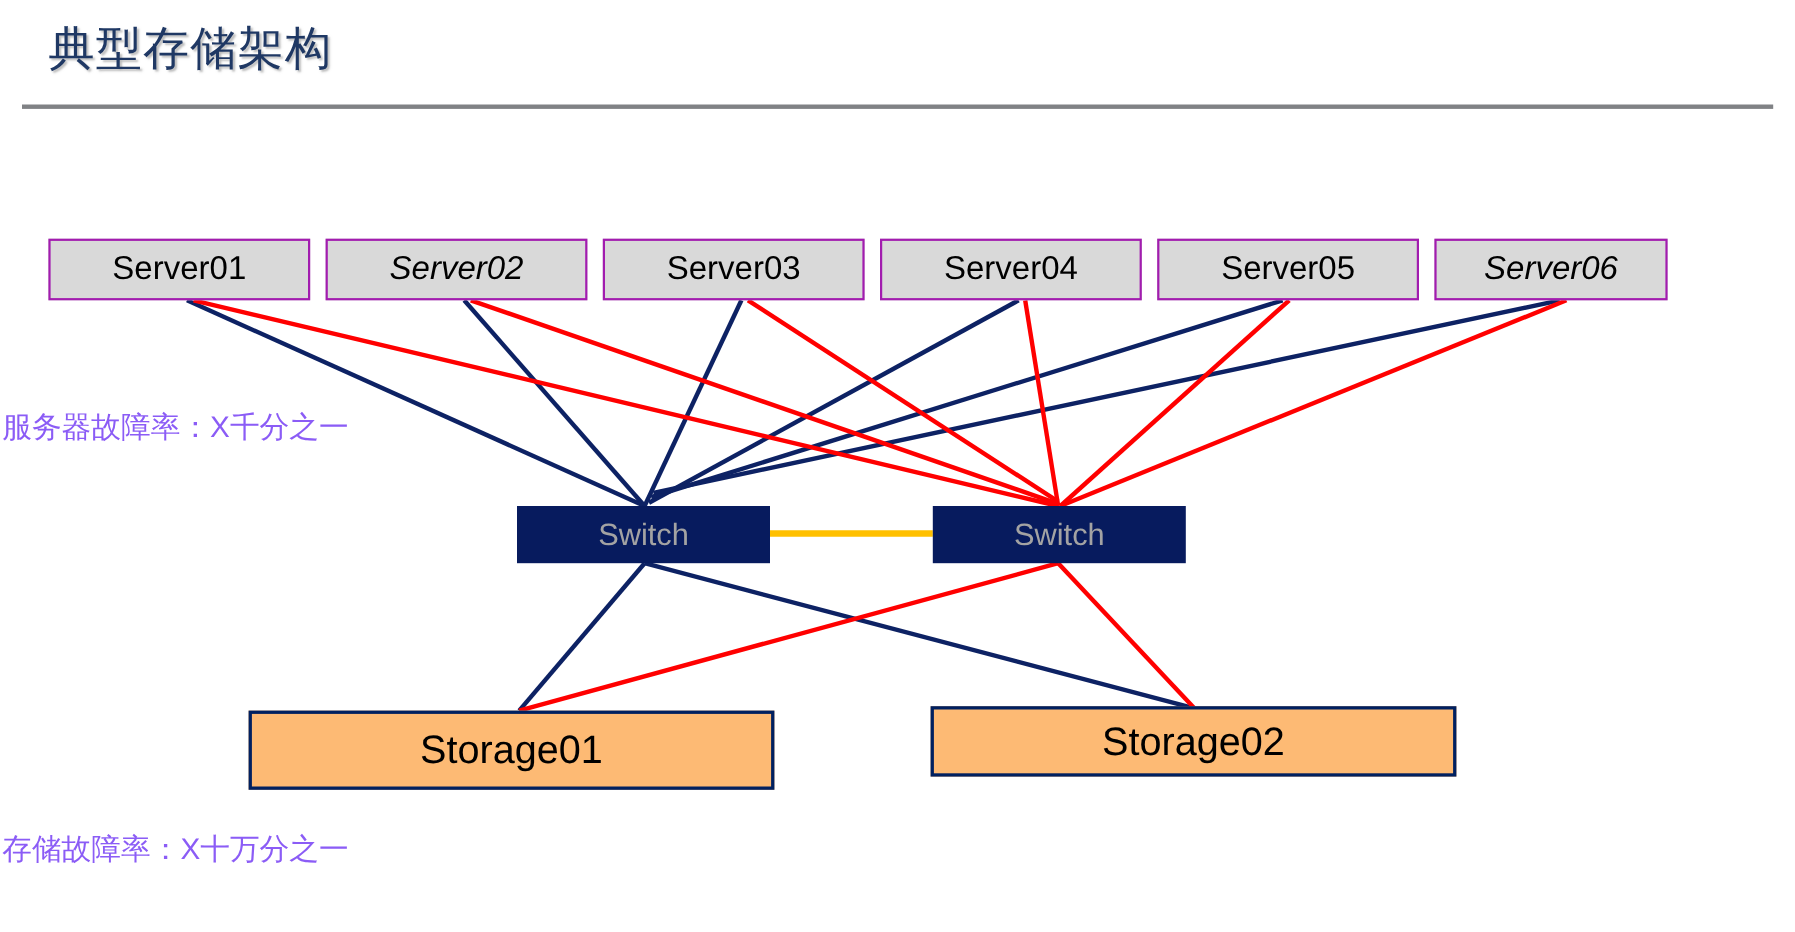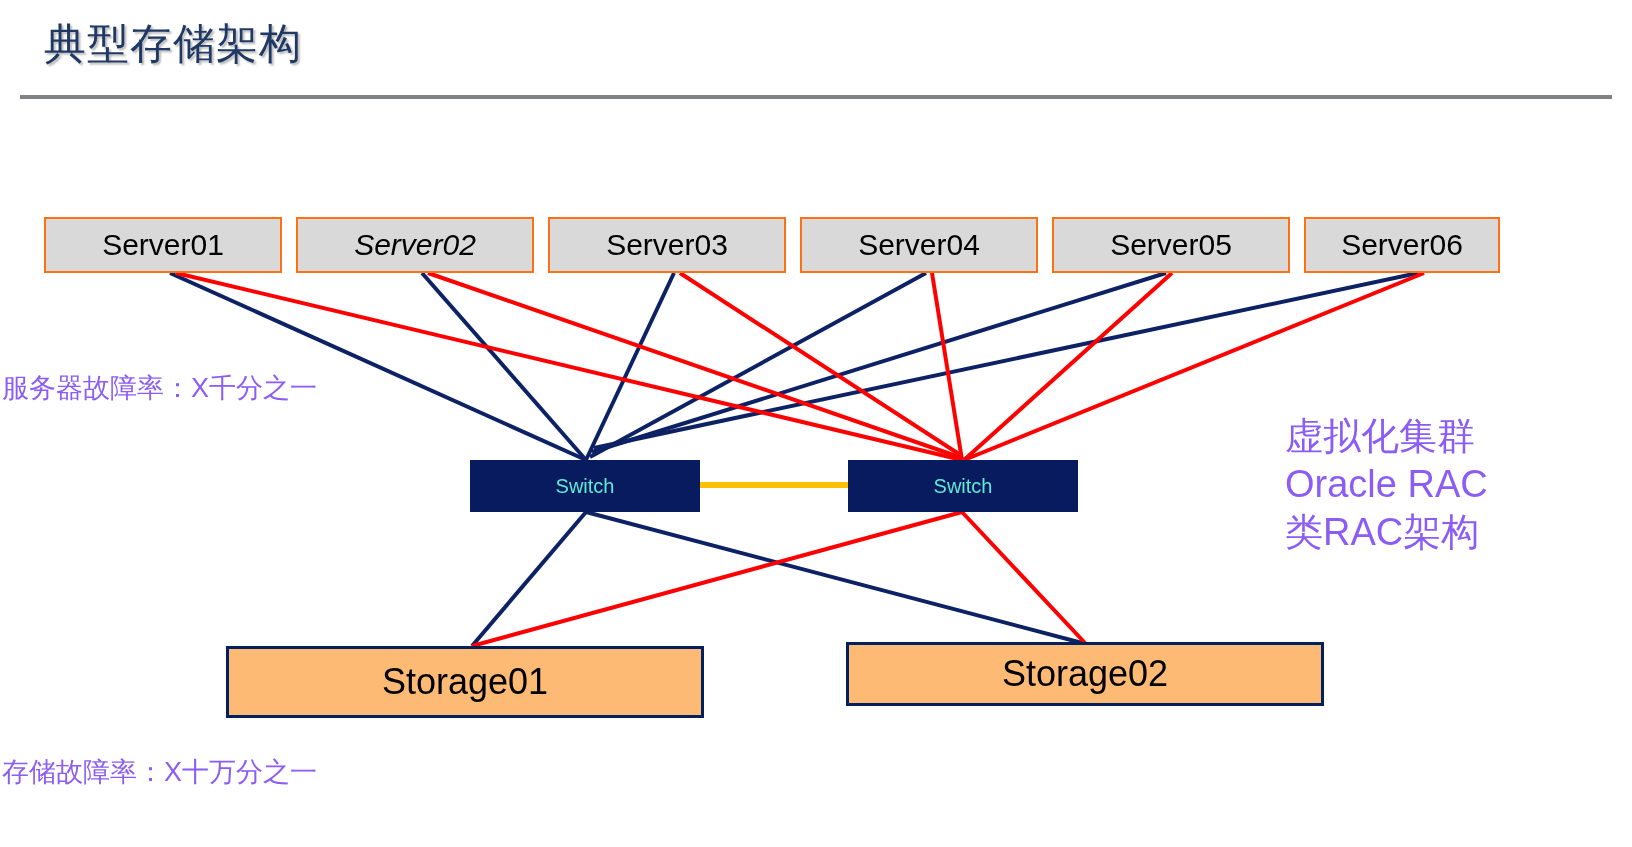--- a/index.html
+++ b/index.html
@@ -54,37 +54,37 @@
   .node {
     position: absolute;
     box-sizing: border-box;
     display: flex;
     align-items: center;
     justify-content: center;
     white-space: nowrap;
   }
   .server {
     background: #D9D9D9;
-    border: 2px solid #f97316;
+    border: 2px solid #a21caf;
     color: #000000;
     font-size: 30px;
     height: 56px;
   }
   .storage {
     background: #fdba74;
     border: 3px solid #002060;
     color: #000000;
     font-size: 36px;
     height: 80px;
   }
   .switch {
     background: #071B5E;
     border: none;
-    color: #5eead4;
-    font-size: 20px;
+    color: #a3a3a3;
+    font-size: 28px;
     height: 50px;
   }
 
   
   .note {
     position: absolute;
     color: #8b5cf6;
     white-space: nowrap;
   }
   #server-rate {
@@ -142,40 +142,35 @@
       </div>
       <div class="node server" style="left: 548px; top: 217px; width: 238px; height: 56px;">
         <span>Server03</span>
       </div>
       <div class="node server" style="left: 800px; top: 217px; width: 238px; height: 56px;">
         <span>Server04</span>
       </div>
       <div class="node server" style="left: 1052px; top: 217px; width: 238px; height: 56px;">
         <span>Server05</span>
       </div>
-      <div class="node server" style="left: 1304px; top: 217px; width: 196px; height: 56px;">
+      <div class="node server" style="left: 1304px; top: 217px; width: 212px; height: 56px; font-style: italic;">
         <span>Server06</span>
       </div>
       <div class="node switch" style="left: 470px; top: 460px; width: 230px; height: 52px;">
         <span>Switch</span>
       </div>
       <div class="node switch" style="left: 848px; top: 460px; width: 230px; height: 52px;">
         <span>Switch</span>
       </div>
       <div class="node storage" style="left: 226px; top: 646px; width: 478px; height: 72px;">
         <span>Storage01</span>
       </div>
       <div class="node storage" style="left: 846px; top: 642px; width: 478px; height: 64px;">
         <span>Storage02</span>
       </div>
     </div>
 
   <div class="note" id="server-rate">服务器故障率：X千分之一</div>
 
   <div class="note" id="storage-rate">存储故障率：X十万分之一</div>
 
-  <div class="note" id="cluster-note">
-    <div>虚拟化集群</div>
-    <div>Oracle RAC</div>
-    <div>类RAC架构</div>
-  </div>
 
 </div>
 
 </body></html>

